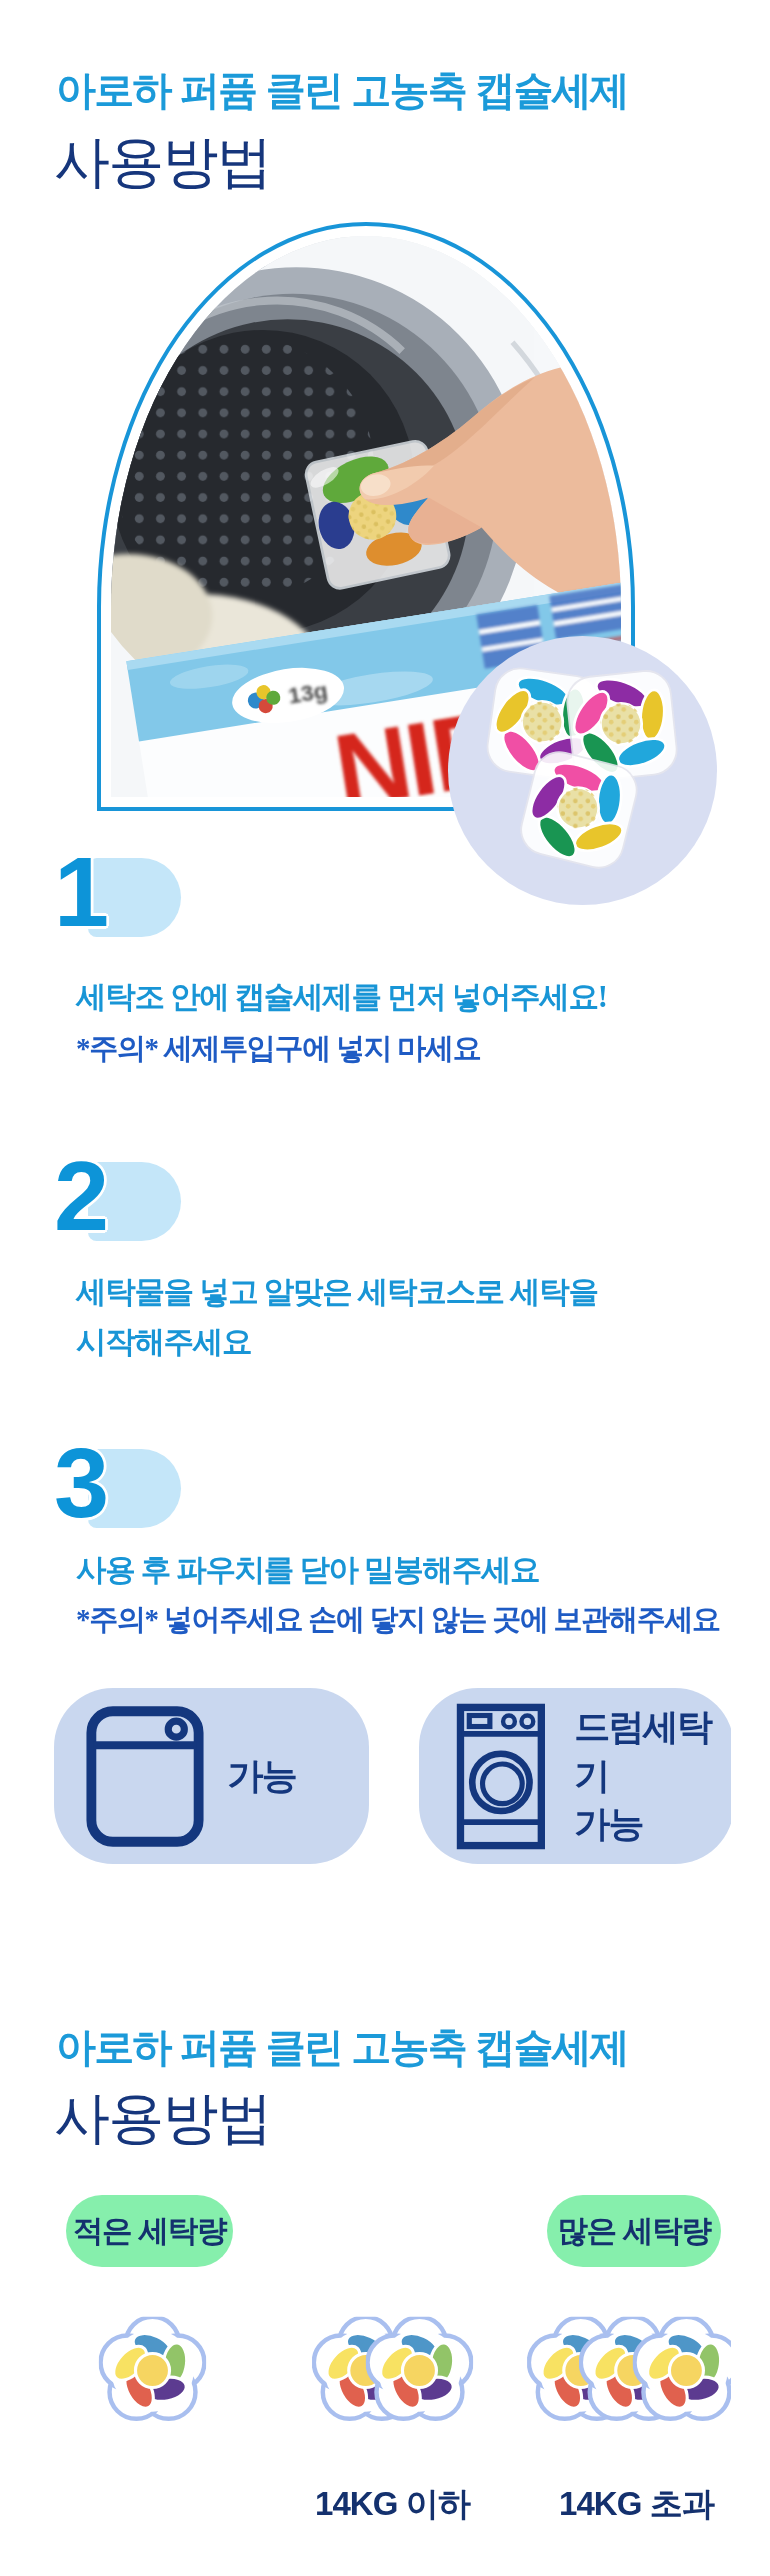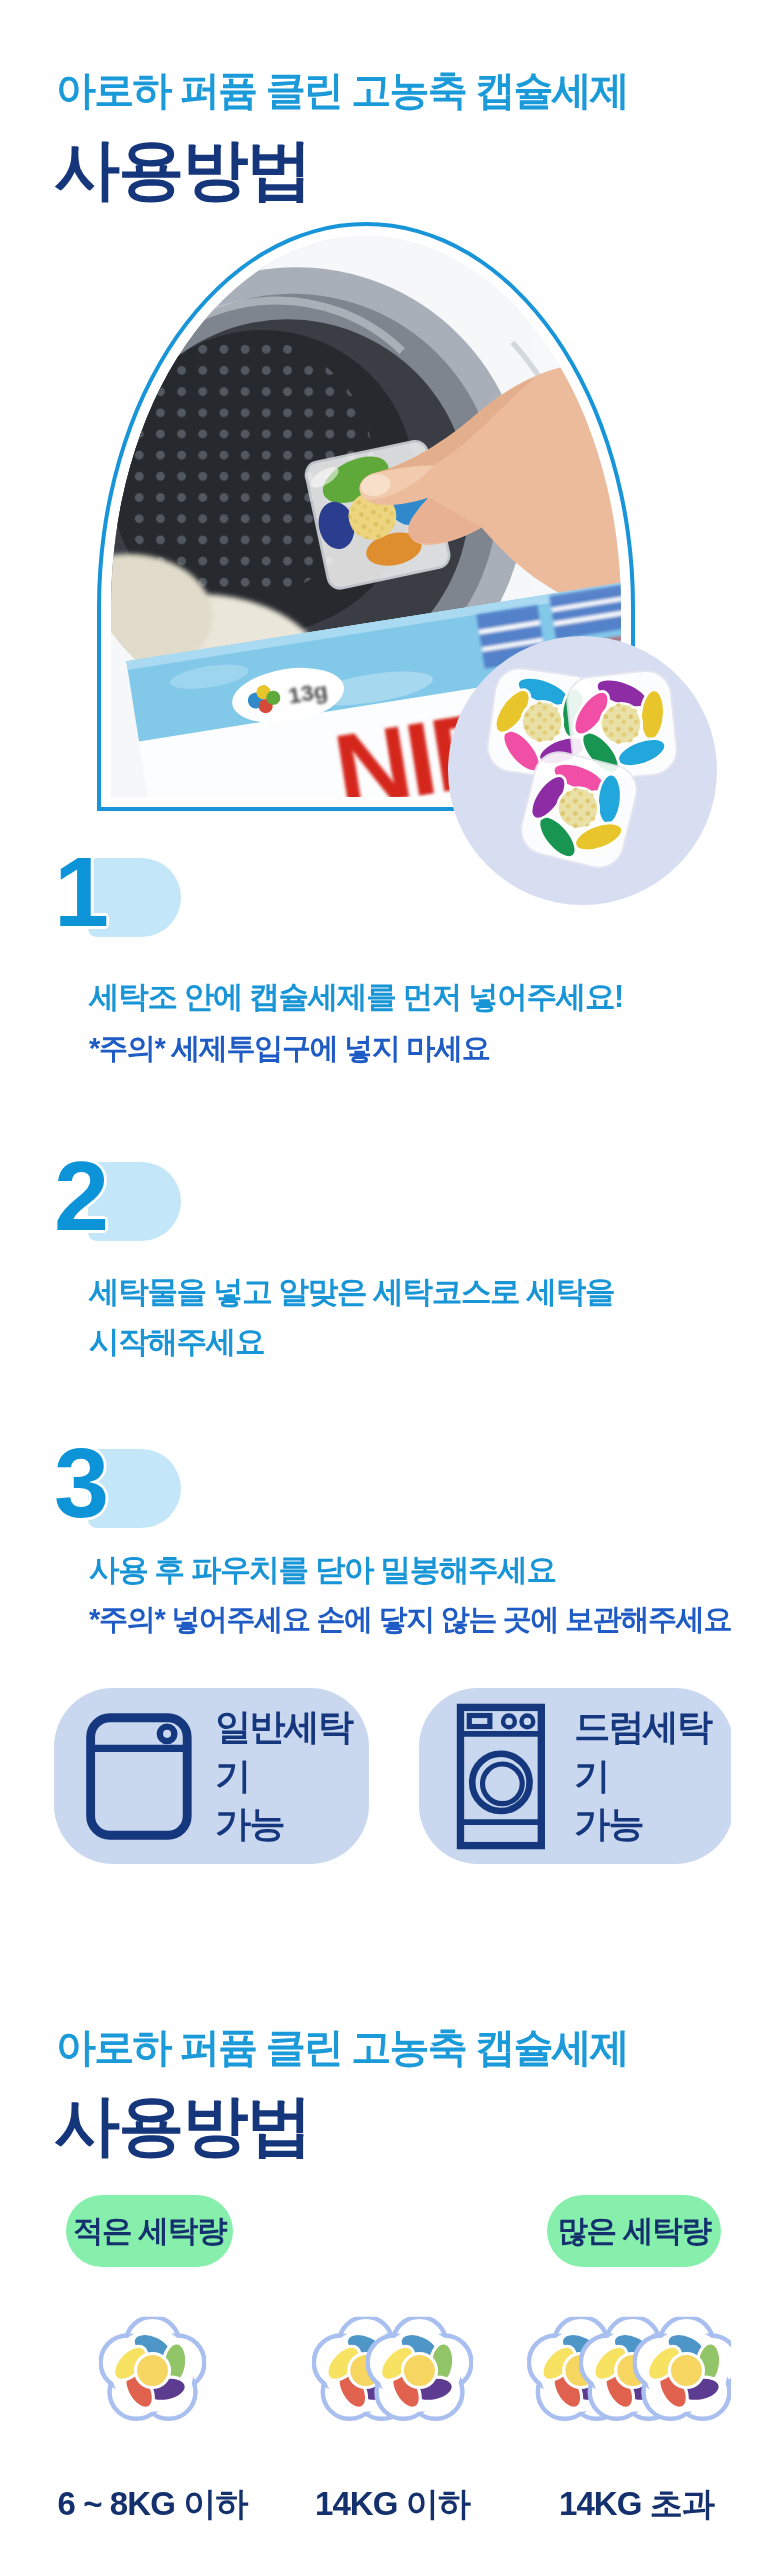--- a/index.html
+++ b/index.html
@@ -1,21 +1,21 @@
 <!DOCTYPE html>
 <html style="font-size:14.3px"><head>
 <meta charset="utf-8">
 <style>
   html,body{margin:0;padding:0;background:#fff;}
   .page{position:relative;width:731px;height:2576px;background:#ffffff;overflow:hidden;
         font-family:"Liberation Sans",sans-serif;}
   
   .sec-subtitle{position:absolute;left:56px;font-size:40px;font-weight:bold;color:#1B9AD9;
                 letter-spacing:-1.8px;white-space:nowrap;}
-  .sec-title{position:absolute;left:54px;font-size:66px;font-weight:bold;color:#16367C;
+  .sec-title{position:absolute;left:54px;font-size:56px;font-weight:normal;color:#16367C;
              letter-spacing:-1.8px;white-space:nowrap;text-align:center;}
   .t1{top:63px;} .t2{top:125px;}
   .t3{top:2020px;} .t4{top:2081px;}
   
   .photo-frame{position:absolute;left:97px;top:222px;width:538px;height:589px;
                border:4.5px solid #1895D8;border-radius:269px 269px 0 0 / 385px 385px 0 0;
                background:#fff;box-sizing:border-box;padding:10px;}
   .photo-clip{width:100%;height:100%;border-radius:255px 255px 0 0 / 372px 372px 0 0;
               overflow:hidden;position:relative;background:#ECEEF1;}
   .photo-clip svg{display:block;width:100%;height:100%;}
@@ -23,21 +23,21 @@
                   border-radius:50%;background:#D8DEF2;overflow:hidden;}
   .capsule-circle svg{display:block;width:100%;height:100%;}
   
   .step-badge{position:absolute;left:54px;width:130px;height:82px;}
   .badge-bg{position:absolute;left:34px;top:1.8px;width:93px;height:79px;background:#C4E6F9;
             border-radius:9px 41px 41px 9px;}
   .badge-num{position:absolute;left:0;top:-14.3px;font-size:99px;font-weight:bold;color:#0D94D8;
              line-height:1;text-shadow:2.7px 0 0 #fff,-2.7px 0 0 #fff,0 2.7px 0 #fff,0 -2.7px 0 #fff,
              1.8px 1.8px 0 #fff,-1.8px 1.8px 0 #fff,1.8px -1.8px 0 #fff,-1.8px -1.8px 0 #fff;}
   .s1{top:856px;} .s2{top:1160px;} .s3{top:1447px;}
-  .step-line{position:absolute;left:89px;font-weight:bold;letter-spacing:-1.3px;white-space:nowrap;}
+  .step-line{position:absolute;left:76px;font-weight:bold;letter-spacing:-1.3px;white-space:nowrap;font-family:Liberation Serif, serif;}
   .lp{font-size:30.5px;color:#1895D6;}
   .lc{font-size:29px;color:#1E5BC4;}
   .p1a{top:977px;} .p1b{top:1029px;}
   .p2a{top:1272px;} .p2b{top:1322px;}
   .p3a{top:1550px;} .p3b{top:1600px;}
   
   .machine-card{position:absolute;top:1688px;height:176px;width:315px;background:#C9D7EF;
                 border-radius:59px;display:flex;align-items:center;box-sizing:border-box;
                 padding-left:30.5px;gap:23px;}
   .mc1{left:54px;} .mc2{left:419px;}
@@ -213,21 +213,20 @@
   <div class="step-line lp p3a">사용 후 파우치를 닫아 밀봉해주세요</div>
   <div class="step-line lc p3b">*주의* 넣어주세요 손에 닿지 않는 곳에 보관해주세요</div>
 
   <div class="machine-card mc1">
     <svg width="120" height="143" viewBox="0 0 134 160">
       <rect x="7" y="7" width="120" height="146" rx="24" fill="none" stroke="#14377E" stroke-width="11"></rect>
       <line x1="9" y1="45" x2="125" y2="45" stroke="#14377E" stroke-width="9"></line>
       <circle cx="102" cy="27" r="9" fill="none" stroke="#14377E" stroke-width="8"></circle>
     </svg>
     <div class="mc-label">
-      <div>일반세탁기</div>
       <div>가능</div>
     </div>
   </div>
   <div class="machine-card mc2">
     <svg width="109" height="147" viewBox="0 0 122 200">
       <rect x="6" y="6" width="110" height="188" fill="none" stroke="#14377E" stroke-width="10"></rect>
       <line x1="8" y1="42" x2="114" y2="42" stroke="#14377E" stroke-width="8"></line>
       <rect x="18" y="17" width="28" height="15" fill="none" stroke="#14377E" stroke-width="7"></rect>
       <circle cx="72" cy="25" r="8" fill="none" stroke="#14377E" stroke-width="6"></circle>
       <circle cx="97" cy="25" r="8" fill="none" stroke="#14377E" stroke-width="6"></circle>
@@ -278,18 +277,17 @@
     </svg>
   </div>
   <div class="caps capsC">
     <svg viewBox="0 0 240 124" width="215" height="111">
       <use href="#capflower" x="0" y="2" width="120" height="120"></use>
       <use href="#capflower" x="58" y="2" width="120" height="120"></use>
       <use href="#capflower" x="118" y="2" width="120" height="120"></use>
     </svg>
   </div>
 
-  <div class="load-label ldA">6 ~ 8KG 이하</div>
   <div class="load-label ldB">14KG 이하</div>
   <div class="load-label ldC">14KG 초과</div>
 
 </div>
 
 
 </body></html>

